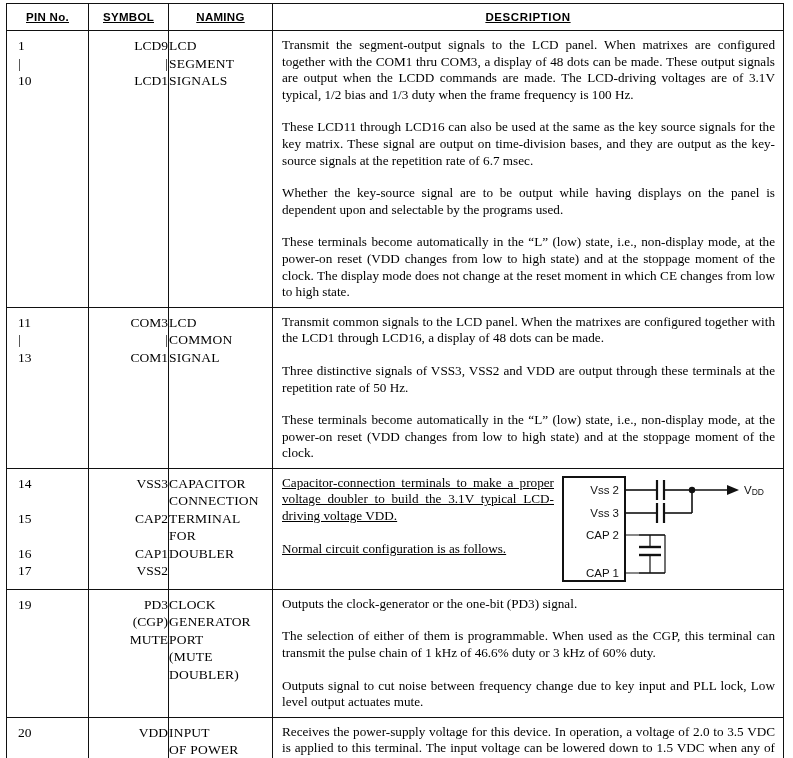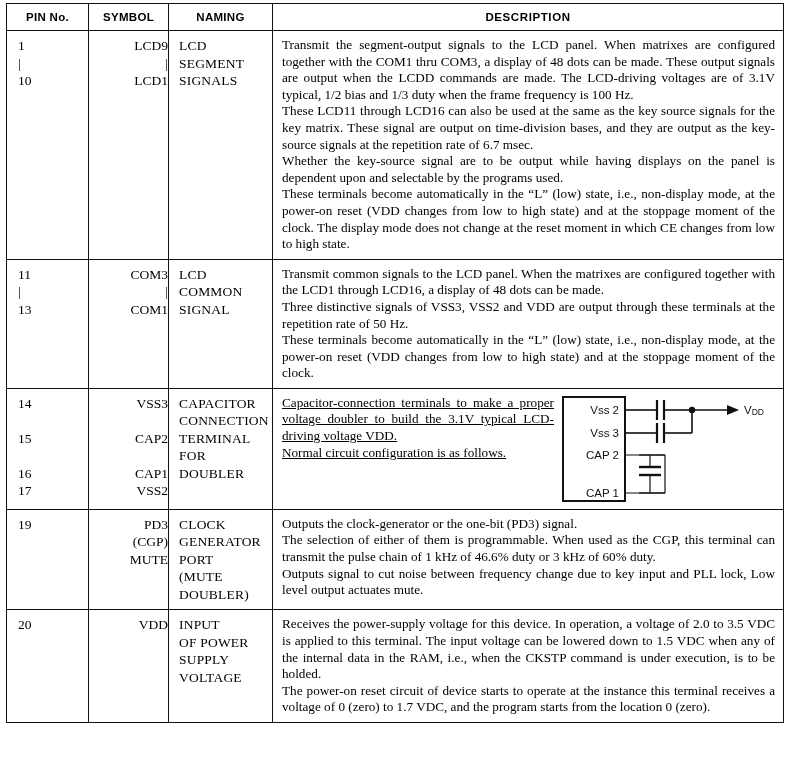--- a/index.html
+++ b/index.html
@@ -40,51 +40,52 @@
     border-bottom: 1.5px solid #111;
     font-family: "Liberation Sans", sans-serif;
     font-weight: bold;
     font-size: 11.5px;
     letter-spacing: 0.3px;
     padding: 5px 2px 5px 2px;
     text-align: center;
     vertical-align: middle;
     height: 16px;
     background: #fff;
+    text-decoration: underline;
   }
   thead th.h-desc { letter-spacing: 0.6px; }
 
   tbody td {
     border: 1px solid #111;
     vertical-align: top;
     background: #fff;
   }
 
   td.cell-pin,
   td.cell-symbol,
   td.cell-naming {
     font-size: 13.5px;
     line-height: 17.5px;
     padding: 6px 0 6px 0;
     white-space: pre-line;
   }
   td.cell-pin    { text-align: left;   padding-left: 11px; }
   td.cell-symbol { text-align: right; }
-  td.cell-naming { text-align: left;   padding-left: 10px; letter-spacing: 0.2px; }
+  td.cell-naming { text-align: left;   padding-left: 0; letter-spacing: 0.2px; }
 
   td.cell-desc {
     font-size: 13.2px;
     line-height: 16.6px;
     padding: 6px 8px 6px 9px;
     text-align: justify;
     text-justify: inter-word;
   }
 
   .desc-para { margin: 0; }
-  .desc-para + .desc-para { margin-top: 0px; }
+  .desc-para + .desc-para { margin-top: 16px; }
 
   
   .desc-with-figure {
     position: relative;
     min-height: 108px;
   }
   .desc-text-left {
     width: 272px;
     text-decoration: underline;
   }

